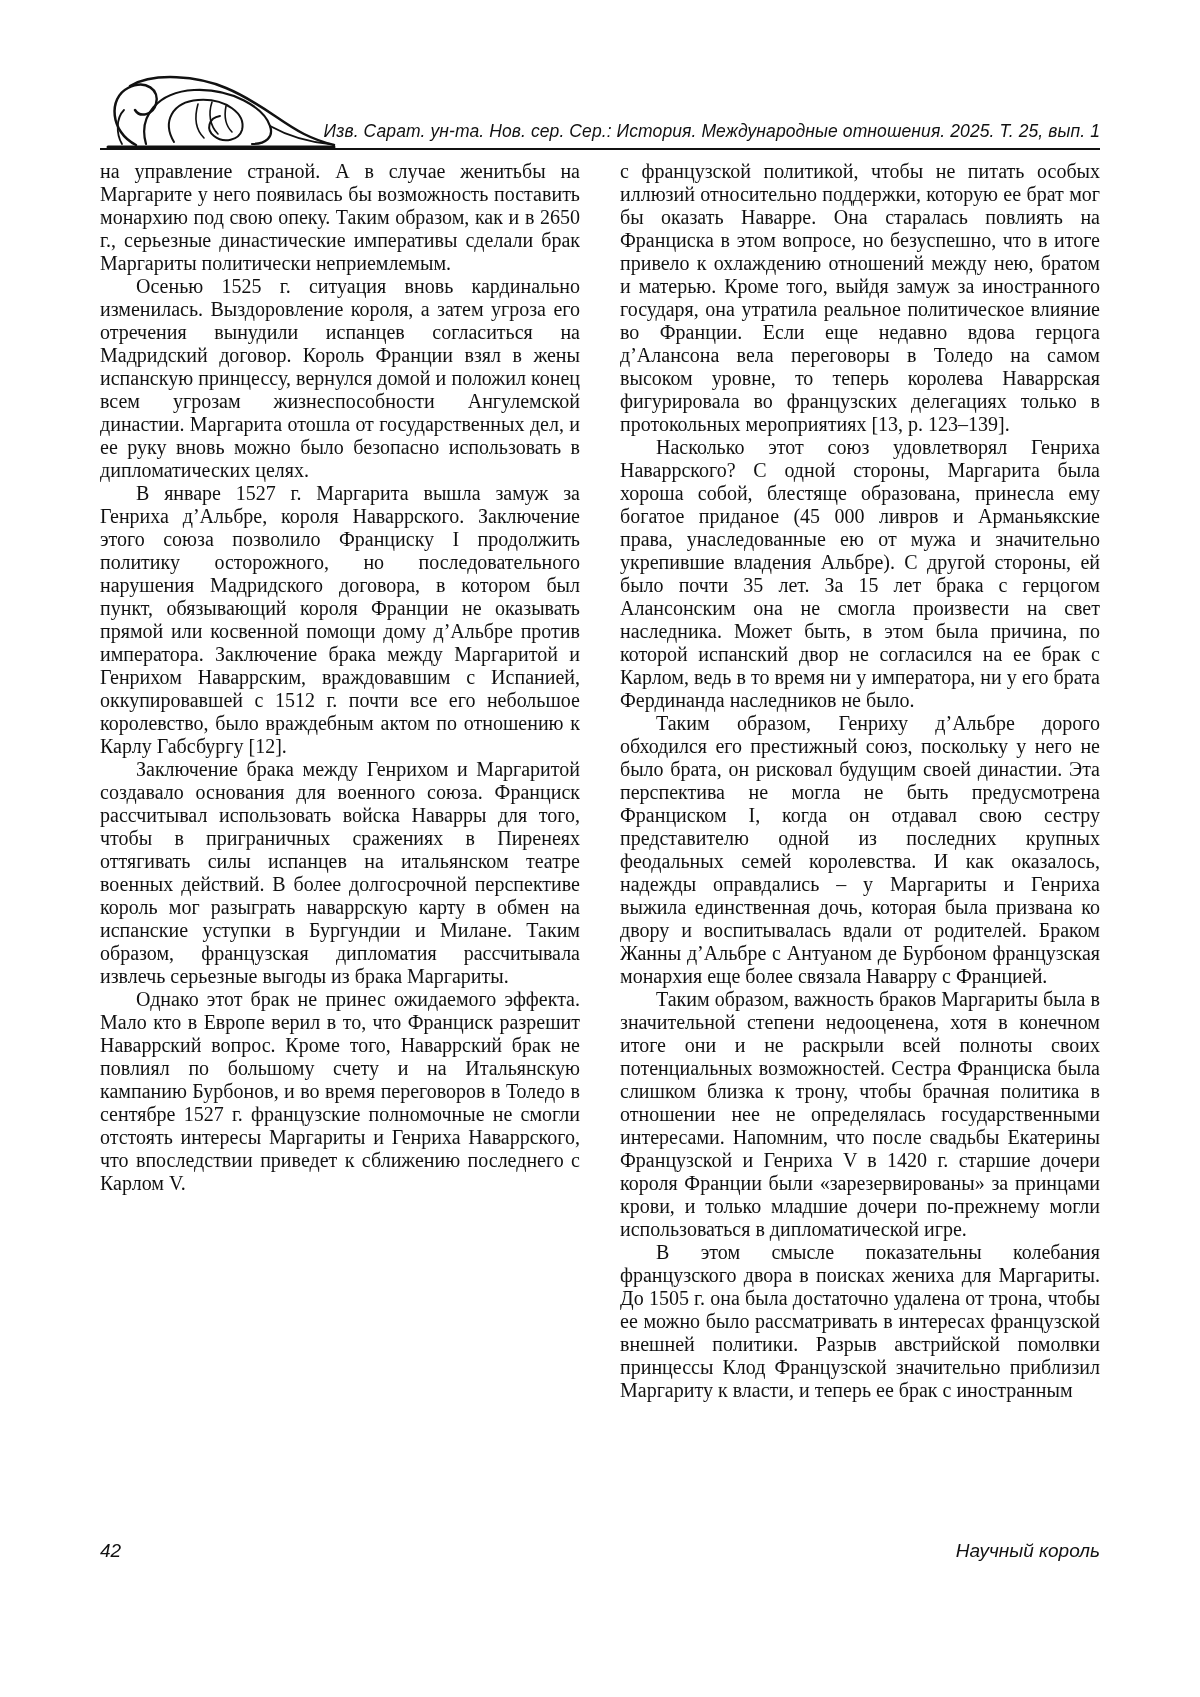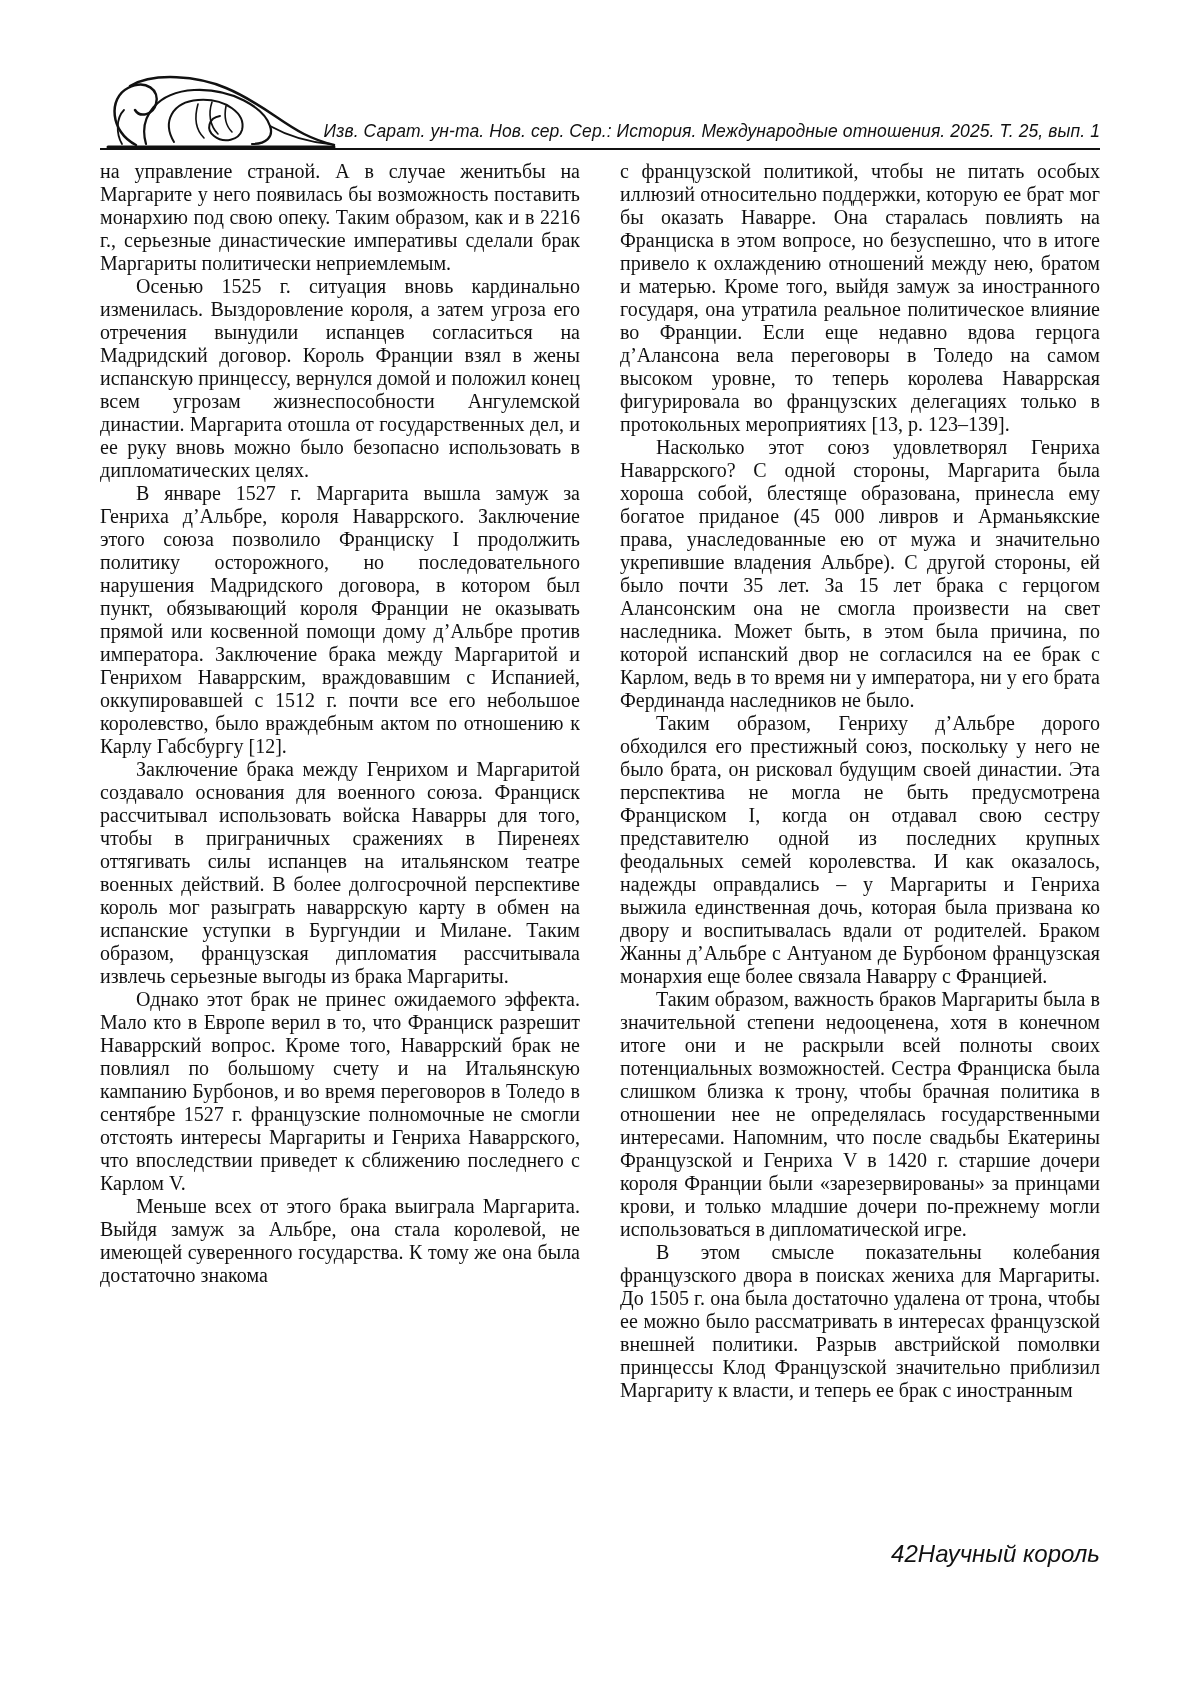--- a/index.html
+++ b/index.html
@@ -72,24 +72,24 @@
   .col p.cont {
     text-indent: 0;
   }
   
   .page-footer {
     position: absolute;
     top: 1540px;
     left: 100px;
     width: 1000px;
     display: flex;
-    justify-content: flex-end;
+    justify-content: space-between;
     font-family: "Liberation Sans", sans-serif;
     font-style: italic;
-    font-size: 24px;
+    font-size: 19px;
     color: #111111;
   }
 </style>
 </head>
 <body>
 
 <div class="page">
 
   <header class="page-header">
     <div class="ornament">
@@ -104,26 +104,25 @@
         <path d="M124 32 C122 42 124 52 130 58" stroke-width="1.6"></path>
         <path d="M168 52 C186 62 206 68 228 70" stroke-width="2"></path>
         <path d="M20 70 C14 60 14 44 22 36" stroke-width="1.8"></path>
       </svg>
     </div>
     <div class="journal-line">Изв. Сарат. ун-та. Нов. сер. Сер.: История. Международные отношения. 2025. Т. 25, вып. 1</div>
   </header>
 
   <main class="columns">
     <div class="col">
-      <p class="cont">на управление страной. А в случае женитьбы на Маргарите у него появилась бы возможность поставить монархию под свою опеку. Таким образом, как и в 2216 г., серьезные династические императивы сделали брак Маргариты политически неприемлемым.</p>
+      <p class="cont">на управление страной. А в случае женитьбы на Маргарите у него появилась бы возможность поставить монархию под свою опеку. Таким образом, как и в 2650 г., серьезные династические императивы сделали брак Маргариты политически неприемлемым.</p>
       <p>Осенью 1525 г. ситуация вновь кардинально изменилась. Выздоровление короля, а затем угроза его отречения вынудили испанцев согласиться на Мадридский договор. Король Франции взял в жены испанскую принцессу, вернулся домой и положил конец всем угрозам жизнеспособности Ангулемской династии. Маргарита отошла от государственных дел, и ее руку вновь можно было безопасно использовать в дипломатических целях.</p>
       <p>В январе 1527 г. Маргарита вышла замуж за Генриха д’Альбре, короля Наваррского. Заключение этого союза позволило Франциску I продолжить политику осторожного, но последовательного нарушения Мадридского договора, в котором был пункт, обязывающий короля Франции не оказывать прямой или косвенной помощи дому д’Альбре против императора. Заключение брака между Маргаритой и Генрихом Наваррским, враждовавшим с Испанией, оккупировавшей с 1512 г. почти все его небольшое королевство, было враждебным актом по отношению к Карлу Габсбургу [12].</p>
       <p>Заключение брака между Генрихом и Маргаритой создавало основания для военного союза. Франциск рассчитывал использовать войска Наварры для того, чтобы в приграничных сражениях в Пиренеях оттягивать силы испанцев на итальянском театре военных действий. В более долгосрочной перспективе король мог разыграть наваррскую карту в обмен на испанские уступки в Бургундии и Милане. Таким образом, французская дипломатия рассчитывала извлечь серьезные выгоды из брака Маргариты.</p>
       <p>Однако этот брак не принес ожидаемого эффекта. Мало кто в Европе верил в то, что Франциск разрешит Наваррский вопрос. Кроме того, Наваррский брак не повлиял по большому счету и на Итальянскую кампанию Бурбонов, и во время переговоров в Толедо в сентябре 1527 г. французские полномочные не смогли отстоять интересы Маргариты и Генриха Наваррского, что впоследствии приведет к сближению последнего с Карлом V.</p>
-      <p>Меньше всех от этого брака выиграла Маргарита. Выйдя замуж за Альбре, она стала королевой, не имеющей суверенного государства. К тому же она была достаточно знакома</p>
     </div>
     <div class="col">
       <p class="cont">с французской политикой, чтобы не питать особых иллюзий относительно поддержки, которую ее брат мог бы оказать Наварре. Она старалась повлиять на Франциска в этом вопросе, но безуспешно, что в итоге привело к охлаждению отношений между нею, братом и матерью. Кроме того, выйдя замуж за иностранного государя, она утратила реальное политическое влияние во Франции. Если еще недавно вдова герцога д’Алансона вела переговоры в Толедо на самом высоком уровне, то теперь королева Наваррская фигурировала во французских делегациях только в протокольных мероприятиях [13, p. 123–139].</p>
       <p>Насколько этот союз удовлетворял Генриха Наваррского? С одной стороны, Маргарита была хороша собой, блестяще образована, принесла ему богатое приданое (45 000 ливров и Арманьякские права, унаследованные ею от мужа и значительно укрепившие владения Альбре). С другой стороны, ей было почти 35 лет. За 15 лет брака с герцогом Алансонским она не смогла произвести на свет наследника. Может быть, в этом была причина, по которой испанский двор не согласился на ее брак с Карлом, ведь в то время ни у императора, ни у его брата Фердинанда наследников не было.</p>
       <p>Таким образом, Генриху д’Альбре дорого обходился его престижный союз, поскольку у него не было брата, он рисковал будущим своей династии. Эта перспектива не могла не быть предусмотрена Франциском I, когда он отдавал свою сестру представителю одной из последних крупных феодальных семей королевства. И как оказалось, надежды оправдались – у Маргариты и Генриха выжила единственная дочь, которая была призвана ко двору и воспитывалась вдали от родителей. Браком Жанны д’Альбре с Антуаном де Бурбоном французская монархия еще более связала Наварру с Францией.</p>
       <p>Таким образом, важность браков Маргариты была в значительной степени недооценена, хотя в конечном итоге они и не раскрыли всей полноты своих потенциальных возможностей. Сестра Франциска была слишком близка к трону, чтобы брачная политика в отношении нее не определялась государственными интересами. Напомним, что после свадьбы Екатерины Французской и Генриха V в 1420 г. старшие дочери короля Франции были «зарезервированы» за принцами крови, и только младшие дочери по-прежнему могли использоваться в дипломатической игре.</p>
       <p>В этом смысле показательны колебания французского двора в поисках жениха для Маргариты. До 1505 г. она была достаточно удалена от трона, чтобы ее можно было рассматривать в интересах французской внешней политики. Разрыв австрийской помолвки принцессы Клод Французской значительно приблизил Маргариту к власти, и теперь ее брак с иностранным</p>
     </div>
   </main>
 

